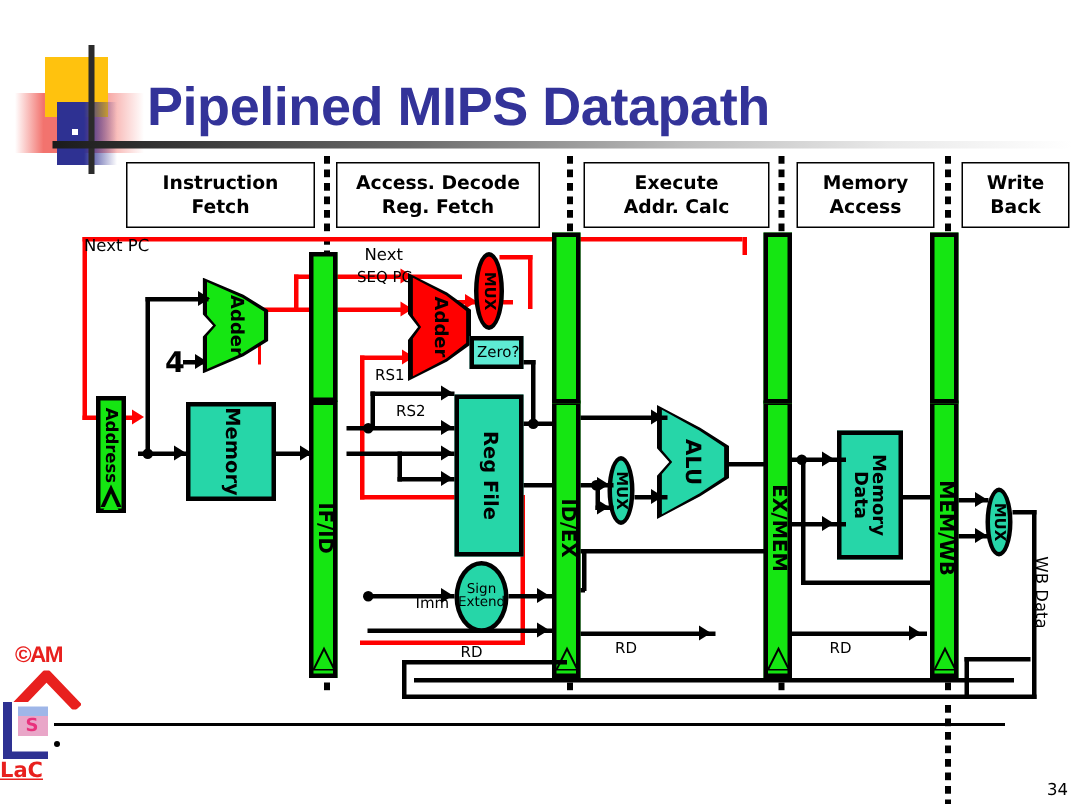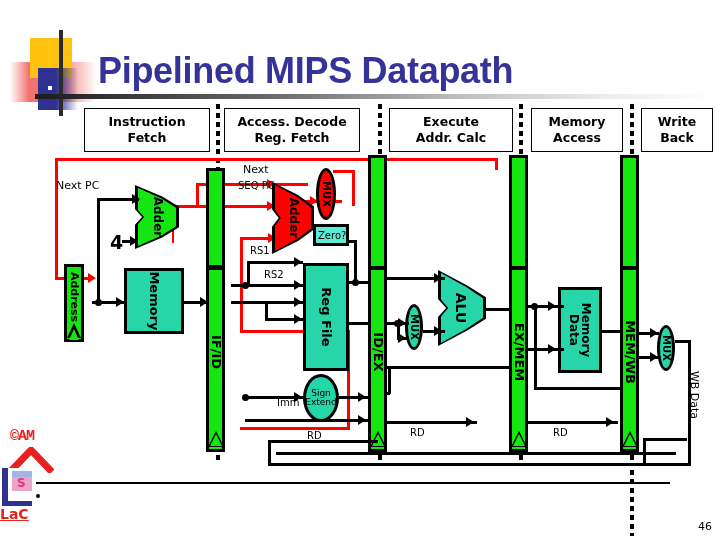--- a/index.html
+++ b/index.html
@@ -106,21 +106,21 @@
     border-top:2px solid #000;box-sizing:border-box;}
   .bullet1{position:absolute;left:44px;top:487px;font-family:"DejaVu Sans",sans-serif;
     font-weight:bold;font-size:18px;color:#000;white-space:nowrap;}
   .bullet2{position:absolute;left:66px;top:516px;font-family:"DejaVu Sans",sans-serif;
     font-weight:bold;font-size:13px;color:#000;white-space:nowrap;}
   .bdot{position:absolute;left:36px;top:494px;width:4px;height:4px;background:#000;border-radius:50%;}
   .pagenum{position:absolute;right:8px;top:520px;font-family:"DejaVu Sans",sans-serif;
     font-size:11px;color:#000;}
 
   
-  .logo-am{position:absolute;left:10px;top:428px;font-family:Liberation Mono, monospace;
+  .logo-am{position:absolute;left:10px;top:428px;font-family:Liberation Sans, sans-serif;
     font-weight:bold;font-size:15px;color:#E8201E;letter-spacing:-1px;}
   .logo-roof{position:absolute;left:8px;top:447px;width:46px;height:26px;}
   .logo-book{position:absolute;left:2px;top:468px;width:30px;height:38px;
     border-left:6px solid #2E3192;border-bottom:5px solid #2E3192;box-sizing:border-box;background:#fff;}
   .logo-book .pg{position:absolute;left:4px;top:3px;width:20px;height:26px;
     background:linear-gradient(#9fb6e8 0 6px,#e9a6c8 6px 20px,#ffffff 20px 26px);}
   .logo-book .s{position:absolute;left:9px;top:8px;font-family:"DejaVu Sans",sans-serif;
     font-weight:bold;font-size:12px;color:#E8327C;}
   .logo-lac{position:absolute;left:0px;top:506px;font-family:"DejaVu Sans",sans-serif;
     font-weight:bold;font-size:14px;color:#E8201E;text-decoration:underline;}
@@ -185,21 +185,21 @@
   <div class="wr" style="left:347px;top:330px;width:3px;height:100px;"></div>
   <div class="wr" style="left:240px;top:427px;width:110px;height:3px;"></div>
 
   <div class="wr" style="left:300px;top:200px;width:42px;height:3px;"></div>
   <div class="wr" style="left:300px;top:200px;width:3px;height:22px;"></div>
   <div class="arrow ar-rr" style="left:310px;top:196px;"></div>
   <div class="wr" style="left:352px;top:170px;width:3px;height:36px;"></div>
   <div class="wr" style="left:333px;top:170px;width:22px;height:3px;"></div>
   <div class="wr" style="left:495px;top:158px;width:3px;height:12px;"></div>
 
-  <div class="lbl" style="left:56px;top:179px;font-size:11px;">Next PC</div>
+  <div class="lbl" style="left:56px;top:157px;font-size:11px;">Next PC</div>
   <div class="lbl" style="left:243px;top:163px;font-size:11px;">Next</div>
   <div class="lbl" style="left:238px;top:180px;font-size:10px;">SEQ PC</div>
   <div class="lbl" style="left:110px;top:231px;font-size:19px;font-weight:bold;">4</div>
 
   <div class="adder" style="left:135px;top:185px;width:44px;height:64px;">
     <div class="outline"></div>
       <div class="inner" style="background:#15E612;"></div>
     <div class="atx">Adder</div>
   </div>
 
@@ -376,21 +376,21 @@
   <div class="w" style="left:268px;top:463px;width:423px;height:3px;"></div>
   <div class="w" style="left:268px;top:440px;width:3px;height:26px;"></div>
   <div class="w" style="left:268px;top:440px;width:110px;height:3px;"></div>
   <div class="w" style="left:643px;top:438px;width:3px;height:26px;"></div>
   <div class="w" style="left:643px;top:438px;width:44px;height:3px;"></div>
   <div class="w" style="left:245px;top:446px;width:3px;height:0;"></div>
   <div class="w" style="left:276px;top:452px;width:400px;height:3px;"></div>
 
   <div class="bodybox"></div>
   <div class="bdot"></div>
-  <div class="pagenum">46</div>
+  <div class="pagenum">34</div>
 
   <div class="logo-am">©AM</div>
   <div class="logo-roof">
     <svg width="46" height="26" viewBox="0 0 46 26">
       <polyline points="2,25 23,3 44,25" fill="none" stroke="#E8201E" stroke-width="7"></polyline>
     </svg>
   </div>
   <div class="logo-book">
     <div class="pg"></div>
     <div class="s">S</div>

